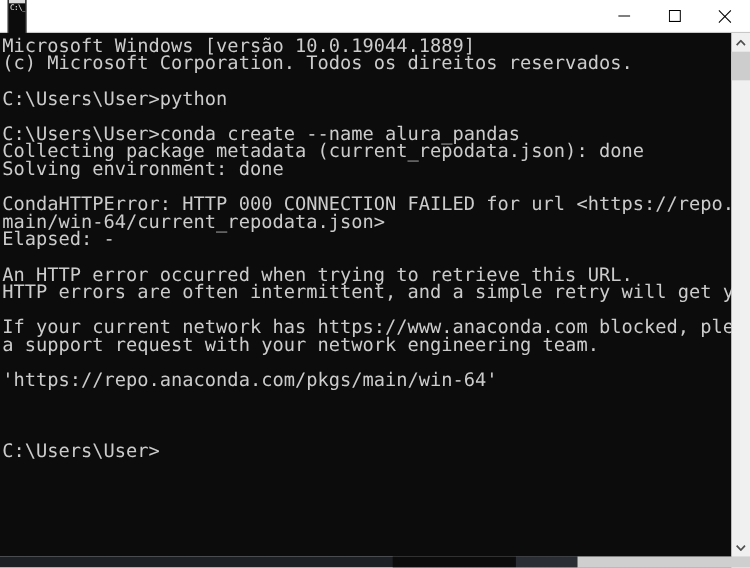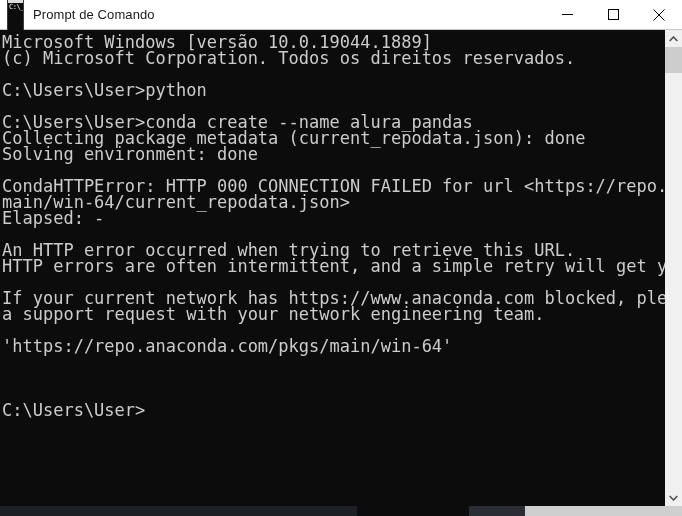--- a/index.html
+++ b/index.html
@@ -192,21 +192,20 @@
 </head>
 <body>
 
 <div class="window">
 
   <div class="titlebar">
     <div class="title-left">
       <div class="cmd-icon">
         <span class="glyph">C:\_</span>
       </div>
-      <span class="title-text">Prompt de Comando</span>
     </div>
     <div class="winbtns">
       <div class="winbtn">
         <svg width="11" height="11" viewBox="0 0 11 11" aria-hidden="true">
           <line x1="0" y1="5.5" x2="11" y2="5.5" stroke="#000000" stroke-width="1"></line>
         </svg>
       </div>
       <div class="winbtn">
         <svg width="11" height="11" viewBox="0 0 11 11" aria-hidden="true">
           <rect x="0.5" y="0.5" width="10" height="10" fill="none" stroke="#000000" stroke-width="1"></rect>

